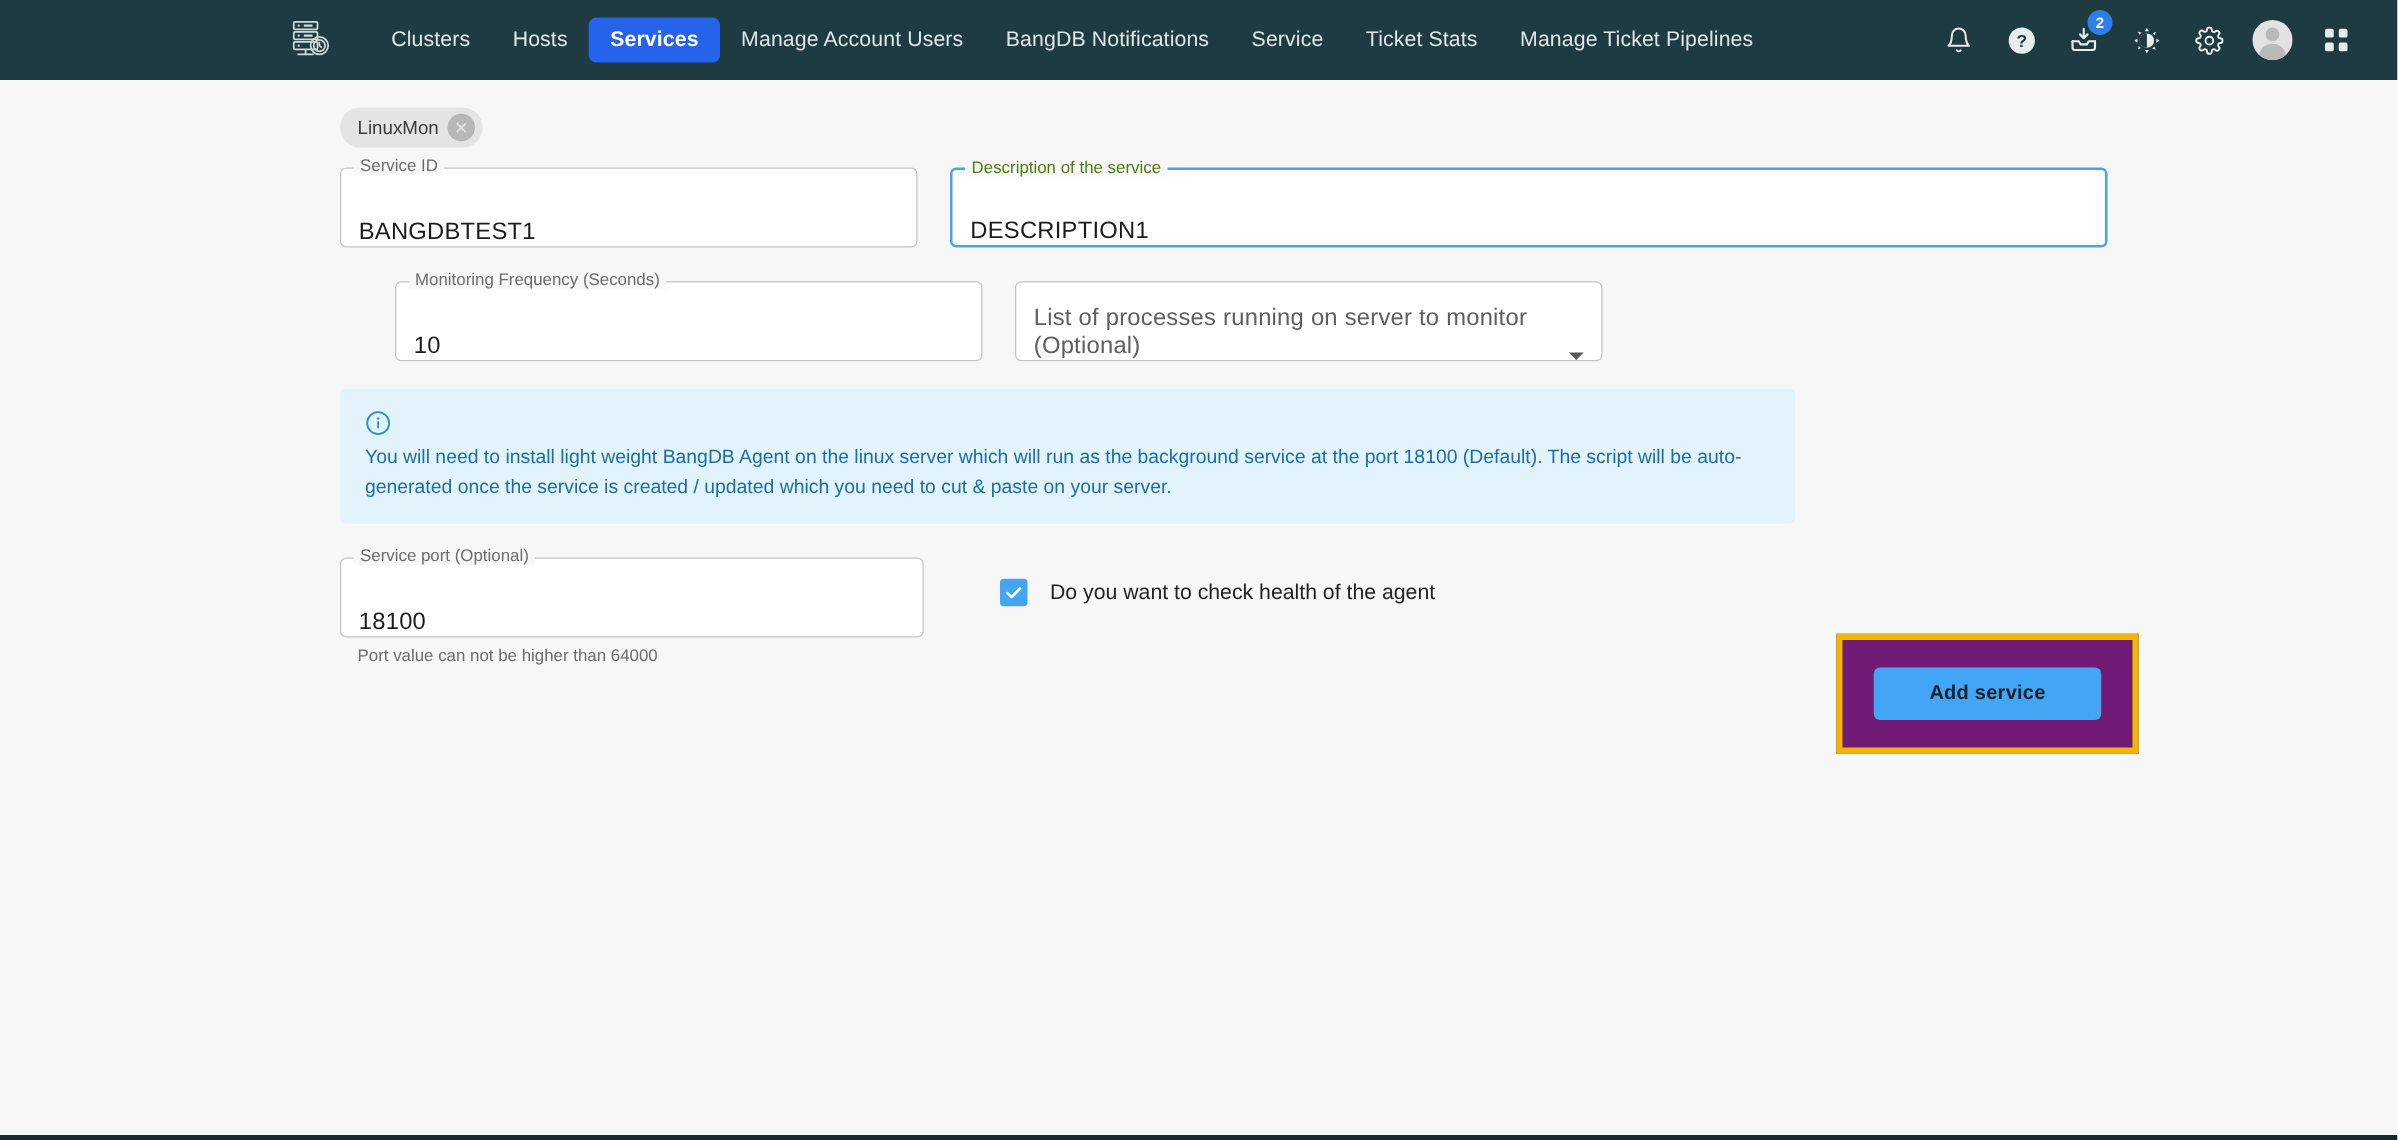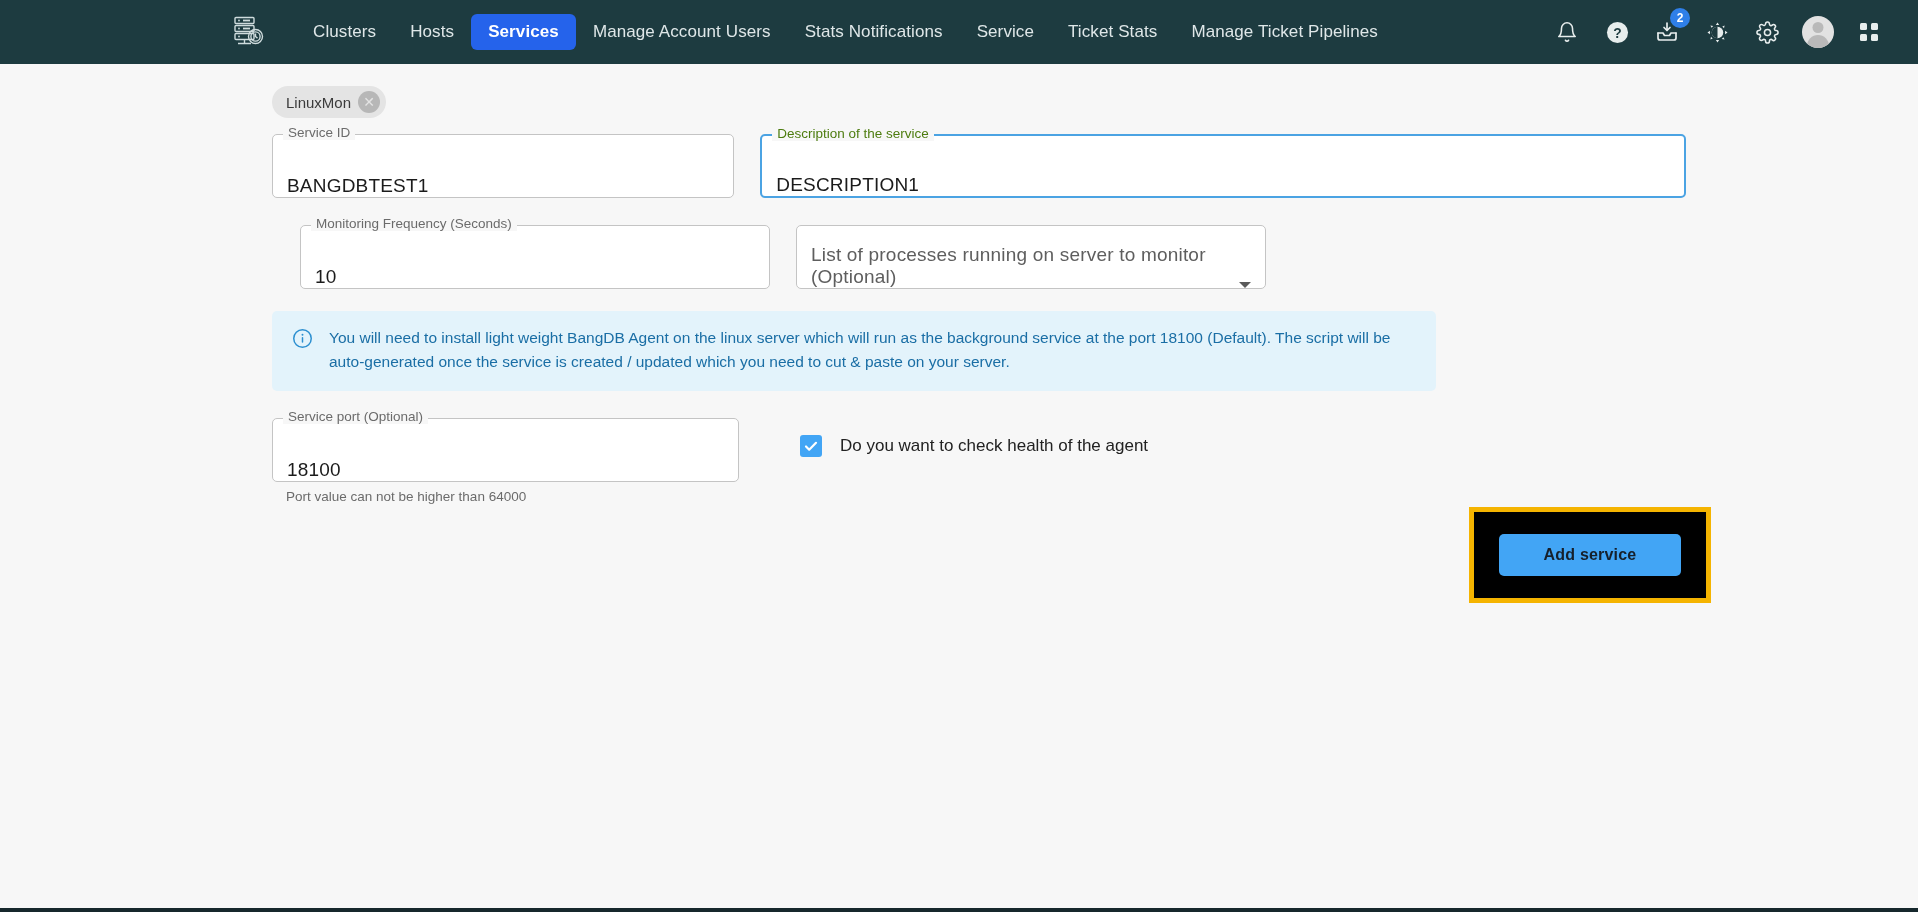--- a/index.html
+++ b/index.html
@@ -221,21 +221,21 @@
   .checkbox-label {
     font-size: 17px;
     color: #222;
     margin-left: 18px;
   }
 
   
   .highlight-box {
     position: absolute;
     border: 5px solid #f5b400;
-    background: #000000;
+    background: #701a75;
     display: flex;
     align-items: center;
     justify-content: center;
   }
   .btn-primary {
     background: #42a5f5;
     color: #16202b;
     border: none;
     border-radius: 5px;
     font-size: 16px;
@@ -274,21 +274,21 @@
       <circle cx="25.5" cy="22.5" r="4.6"></circle>
       <path d="M25.5 19.4 v3.1 l2 1.6"></path>
     </svg>
   </div>
 
   <div class="nav-items">
     <div class="nav-item">Clusters</div>
     <div class="nav-item">Hosts</div>
     <div class="nav-item active">Services</div>
     <div class="nav-item">Manage Account Users</div>
-    <div class="nav-item">Stats Notifications</div>
+    <div class="nav-item">BangDB Notifications</div>
     <div class="nav-item">Service</div>
     <div class="nav-item">Ticket Stats</div>
     <div class="nav-item">Manage Ticket Pipelines</div>
   </div>
 
   <div class="nav-right">
 
     <div class="nav-icon">
       <svg width="22" height="22" viewBox="0 0 24 24" fill="none" stroke="#e7eded" stroke-width="1.7" stroke-linecap="round" stroke-linejoin="round">
         <path d="M18 8a6 6 0 1 0-12 0c0 7-3 9-3 9h18s-3-2-3-9"></path>
@@ -361,34 +361,34 @@
       </div>
 
       <div class="field focused" style="width:952px; margin-left:26px;">
         <span class="legend">Description of the service</span>
         <span class="value">DESCRIPTION1</span>
       </div>
     </div>
 
     <div class="row" style="margin-top:27px;">
 
-      <div style="width:470px; margin-left:28px;">
+      <div style="width:470px; margin-left:44px;">
         <div class="field">
           <span class="legend">Monitoring Frequency (Seconds)</span>
           <span class="value">10</span>
         </div>
       </div>
 
       <div class="field" style="width:470px; margin-left:26px;">
         <span class="value placeholder">List of processes running on server to monitor (Optional)</span>
         <span class="caret"></span>
       </div>
     </div>
 
-    <div class="banner" style="width:1164px;">
+    <div class="banner" style="width:1164px;flex-direction:column;">
       <span class="banner-icon">
         <svg width="21" height="21" viewBox="0 0 24 24" fill="none" stroke="#2c8fd0" stroke-width="1.7">
           <circle cx="12" cy="12" r="10"></circle>
           <path d="M12 16v-5" stroke-linecap="round"></path>
           <circle cx="12" cy="7.8" r="1.1" fill="#2c8fd0" stroke="none"></circle>
         </svg>
       </span>
       <span class="banner-text">You will need to install light weight BangDB Agent on the linux server which will run as the background service at the port 18100 (Default). The script will be auto-generated once the service is created / updated which you need to cut &amp; paste on your server.</span>
     </div>
 

